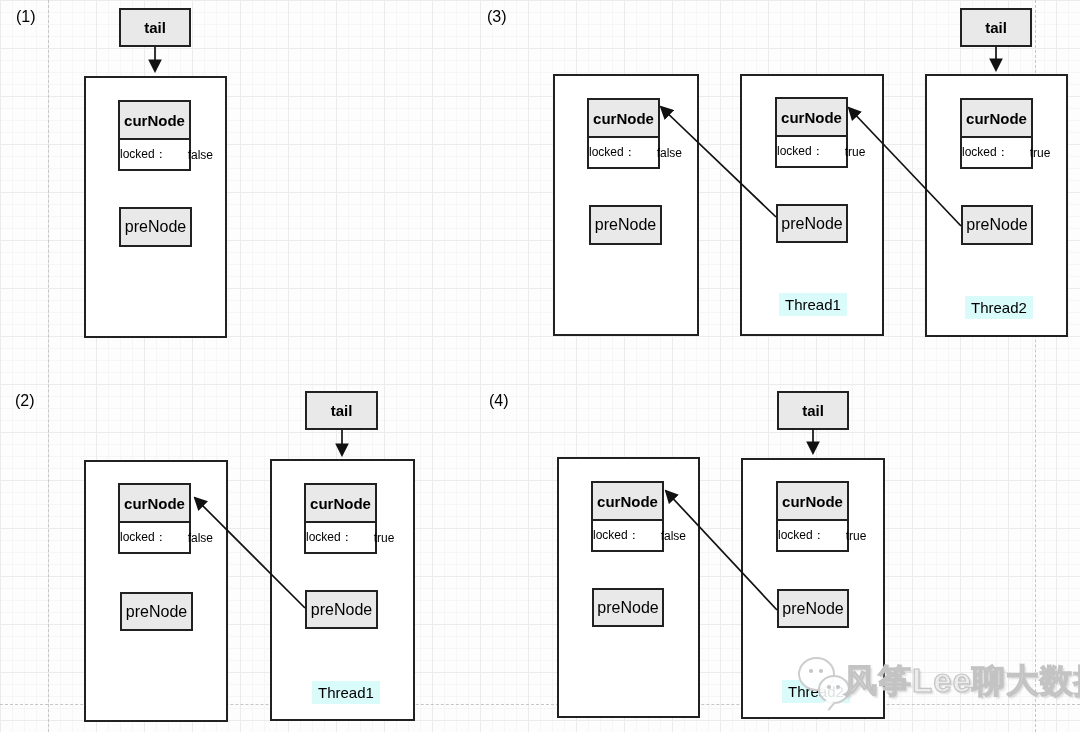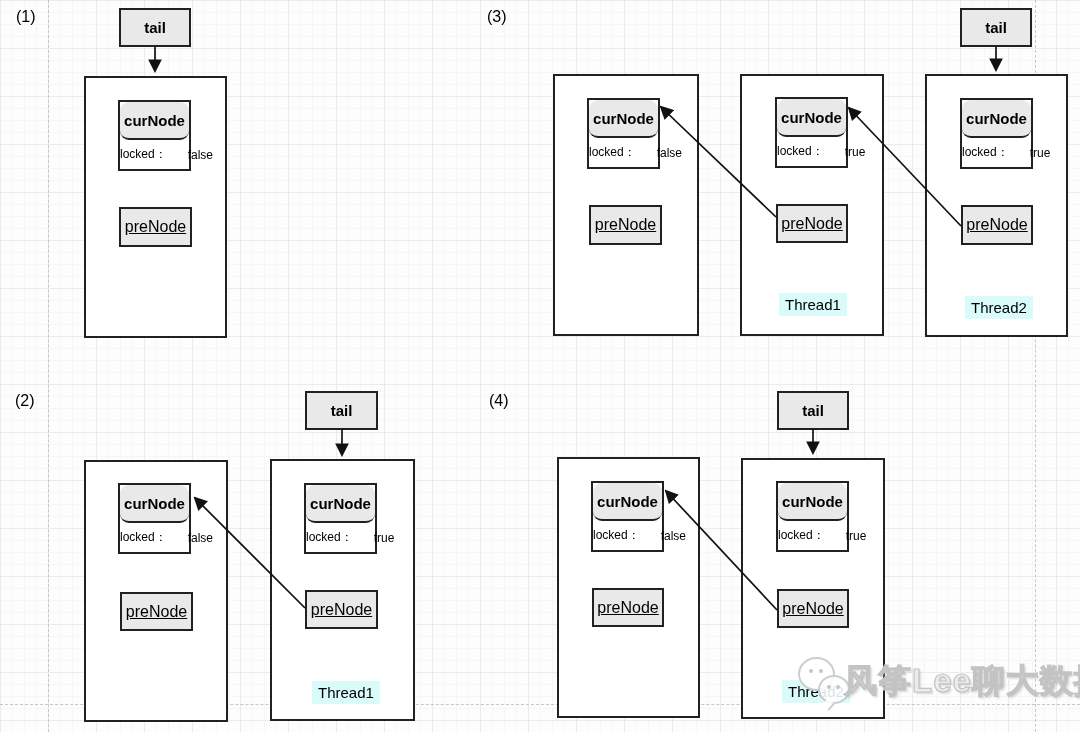--- a/index.html
+++ b/index.html
@@ -21,30 +21,30 @@
   .tailbox{
     width:72px;height:39px;background:#e9e9e9;border:2px solid #212121;
     display:flex;align-items:center;justify-content:center;
     font-weight:bold;font-size:15px;
   }
   .container{background:#ffffff;border:2px solid #212121;}
   .node{width:73px;background:#fff;border:2px solid #212121;}
   .node-header{
     height:36px;background:#e9e9e9;border-bottom:2px solid #212121;
     display:flex;align-items:center;justify-content:center;
-    font-weight:bold;font-size:15px;border-radius:9px;
+    font-weight:bold;font-size:15px;
   }
   .node-locked{
     height:29px;background:#fff;display:flex;align-items:center;justify-content:flex-start;
     font-size:12px;white-space:nowrap;
   }
   .node-locked .lv{margin-left:21px;}
   .prenode{
     width:73px;height:40px;background:#e9e9e9;border:2px solid #212121;
-    display:flex;align-items:center;justify-content:center;font-size:16px;text-decoration:underline;
+    display:flex;align-items:center;justify-content:center;font-size:16px;
   }
   .thread{
     display:inline-block;background:#d9fbfa;padding:2px 6px;font-size:15px;line-height:19px;
   }
   #arrows{position:absolute;left:0;top:0;pointer-events:none;}
   
   .wm-icon{width:58px;height:58px;}
   .bub{position:absolute;border:2px solid #cdcdcd;background:rgba(255,255,255,0.88);border-radius:50%;box-sizing:border-box;}
   .b1{width:37px;height:34px;left:3px;top:2px;}
   .b2{width:32px;height:29px;left:23px;top:20px;}

